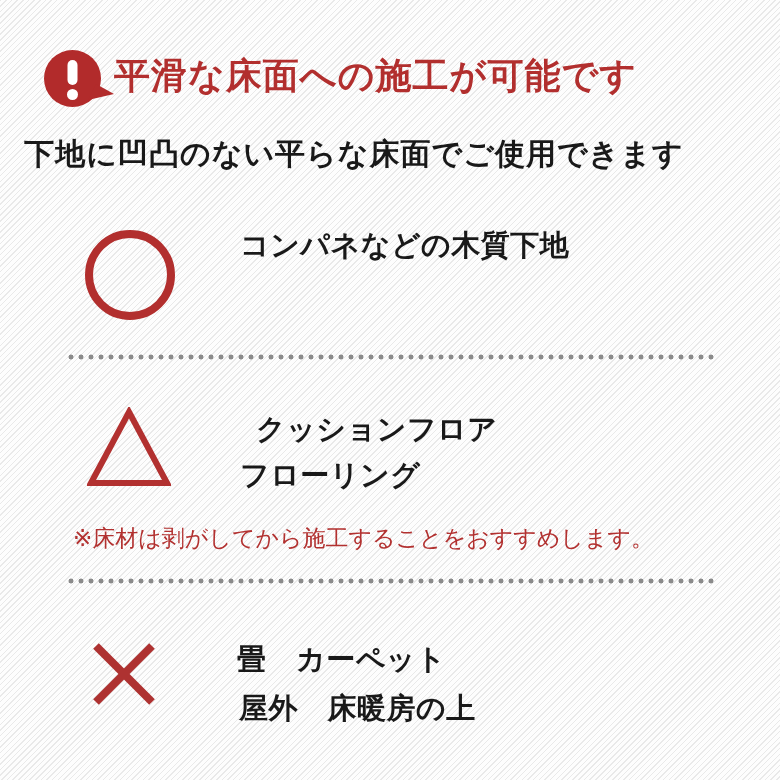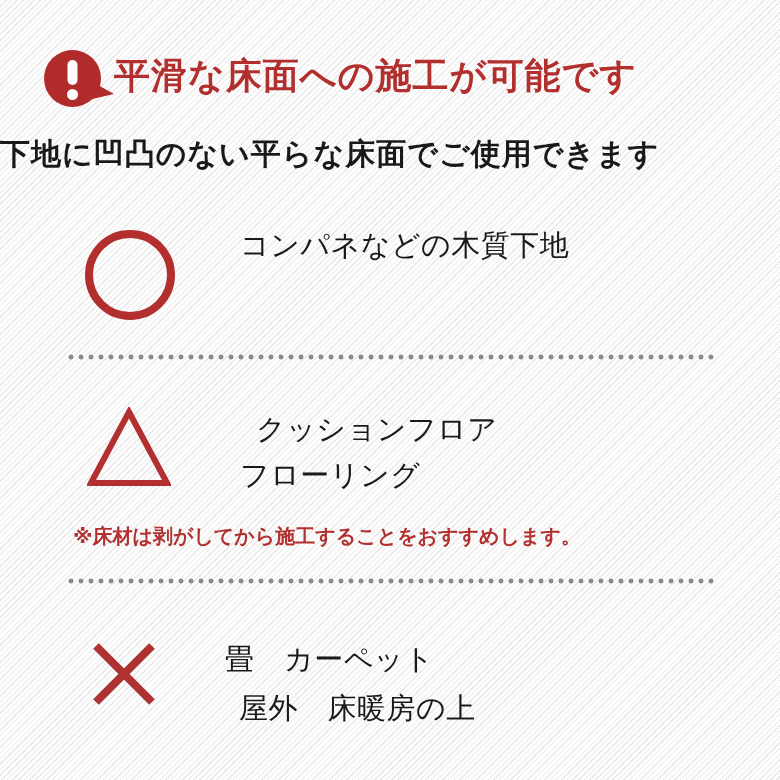--- a/index.html
+++ b/index.html
@@ -27,57 +27,57 @@
     font-size: 36px;
     font-weight: bold;
     letter-spacing: 1px;
     color: #b22f2e;
     white-space: nowrap;
     line-height: 1.15;
   }
   .subtitle {
     left: 0; top: 134px;
     width: 708px;
-    text-align: left;
+    text-align: center;
     font-size: 30px;
     font-weight: bold;
     letter-spacing: 1px;
     color: #191919;
     white-space: nowrap;
   }
 
   
   .circle-sym {
     left: 85px; top: 230px;
     width: 74px; height: 74px;
     border: 8px solid #b22f2e;
     border-radius: 50%;
   }
   .tri-sym   { left: 87px;  top: 407px; }
   .cross-sym { left: 90px;  top: 641px; }
 
   
   .line {
     font-size: 29px;
-    font-weight: normal;
+    font-weight: bold;
     color: #191919;
     white-space: nowrap;
     letter-spacing: 0.5px;
   }
   .l-c1 { left: 240px; top: 226px; }
   .l-c2 { left: 240px; top: 277px; }
   .l-t1 { left: 256px; top: 410px; }
   .l-t2 { left: 240px; top: 456px; }
-  .l-x1 { left: 225px; top: 640px; }
+  .l-x1 { left: 237px; top: 640px; }
   .l-x2 { left: 239px; top: 689px; }
 
   .note {
     left: 73px; top: 523px;
-    font-size: 20px;
-    font-weight: bold;
+    font-size: 23px;
+    font-weight: normal;
     color: #b23130;
     white-space: nowrap;
   }
 
   .divider {
     left: 68px;
     width: 648px;
     height: 6px;
     background-image: radial-gradient(circle at 3px 3px, #8b8b8b 2.3px, rgba(255,255,255,0) 2.7px);
     background-size: 10px 6px;

